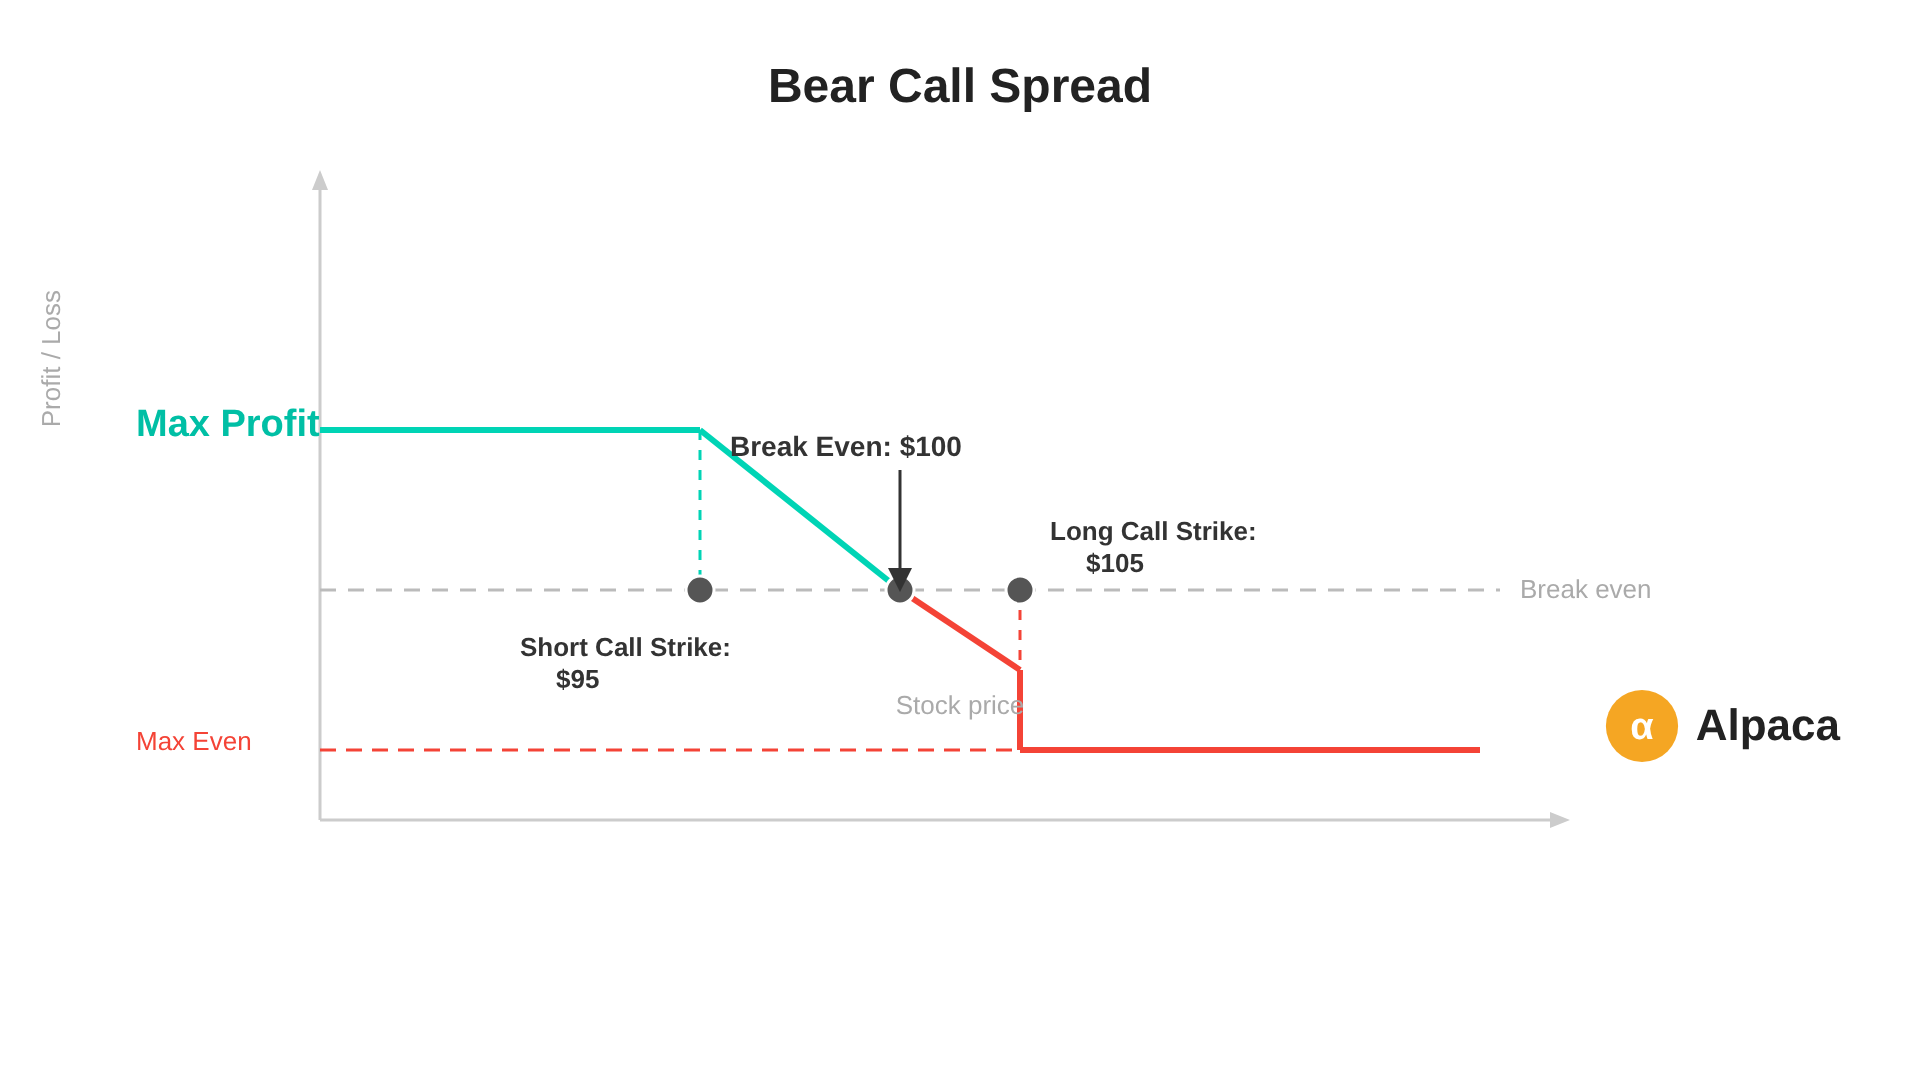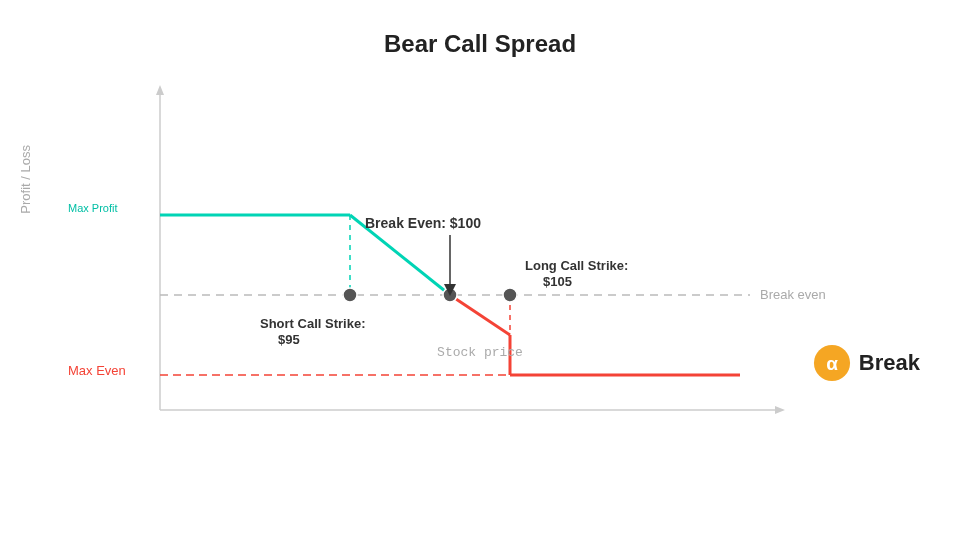--- a/index.html
+++ b/index.html
@@ -27,22 +27,22 @@
       position: absolute;
       bottom: 40px;
       left: 50%;
       transform: translateX(-50%);
       font-size: 13px;
       color: #999;
     }
     .max-profit-label {
       position: absolute;
       color: #00bfa5;
-      font-size: 11px;
-      font-weight: 400;
+      font-size: 19px;
+      font-weight: 700;
     }
     .max-loss-label {
       position: absolute;
       color: #f44336;
       font-size: 13px;
       font-weight: 500;
     }
     .alpaca-logo {
       position: absolute;
       bottom: 20px;
@@ -120,23 +120,23 @@
     <text x="483" y="216" font-size="13" font-weight="bold" fill="#333">$105</text>
 
     <text x="700" y="229" font-size="13" fill="#aaa">Break even</text>
 
   </svg>
 
   <div class="max-profit-label" style="top: 202px; left: 68px;">Max Profit</div>
 
   <div class="max-loss-label" style="top: 363px; left: 68px;">Max Even</div>
 
-  <div class="axis-label-x" style="position:absolute; bottom:42px; left:50%; transform:translateX(-50%); font-size:13px; color:#aaa;font-family:Liberation Mono, monospace;">Stock price</div>
+  <div class="axis-label-x" style="position:absolute; bottom:42px; left:50%; transform:translateX(-50%); font-size:13px; color:#aaa;">Stock price</div>
 
   <div class="alpaca-logo">
     <svg class="alpaca-icon" viewBox="0 0 40 40" xmlns="http://www.w3.org/2000/svg">
       <circle cx="20" cy="20" r="19" fill="#F5A623"></circle>
       <text x="20" y="27" font-size="20" text-anchor="middle" fill="#fff" font-weight="bold">α</text>
     </svg>
-    <span class="alpaca-text">Break</span>
+    <span class="alpaca-text">Alpaca</span>
   </div>
 
 </div>
 
 </body></html>

